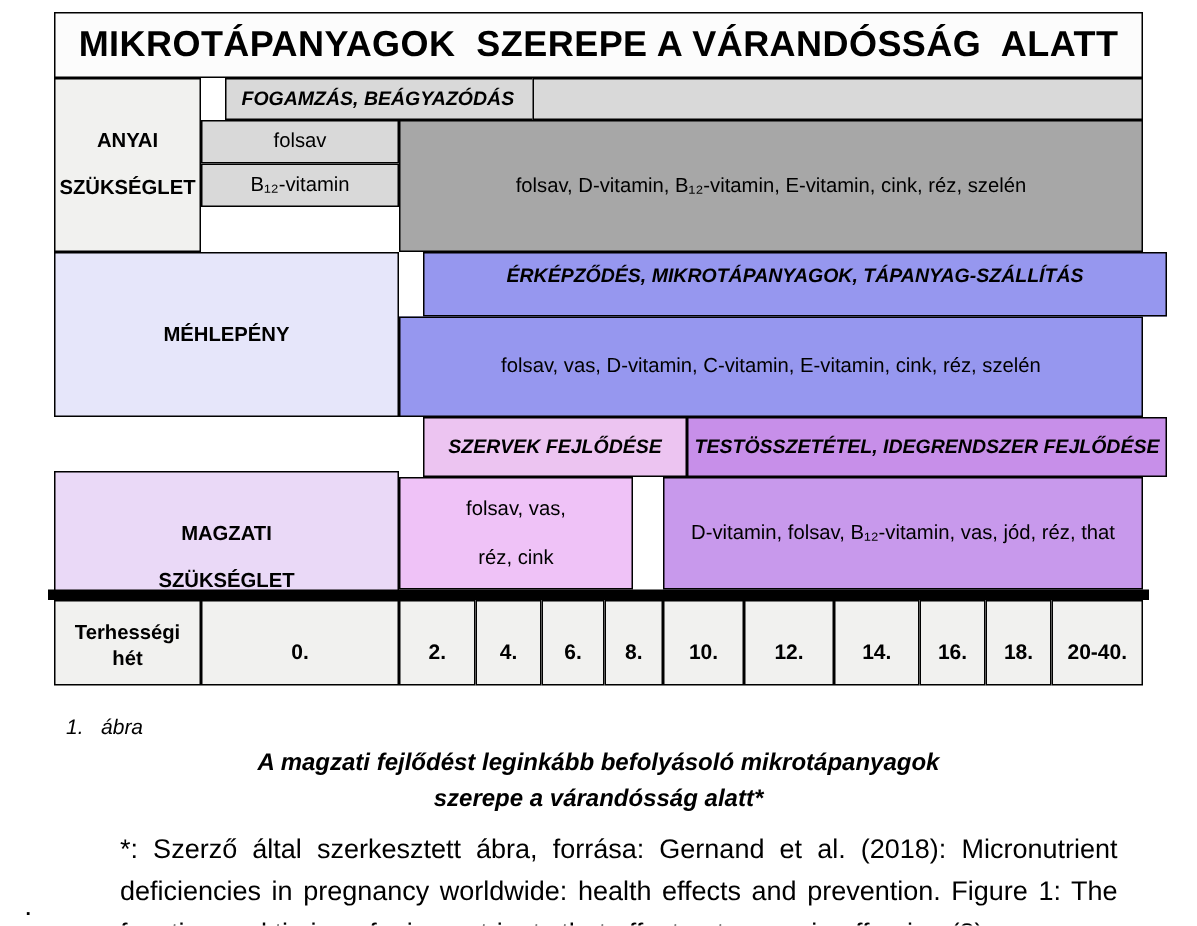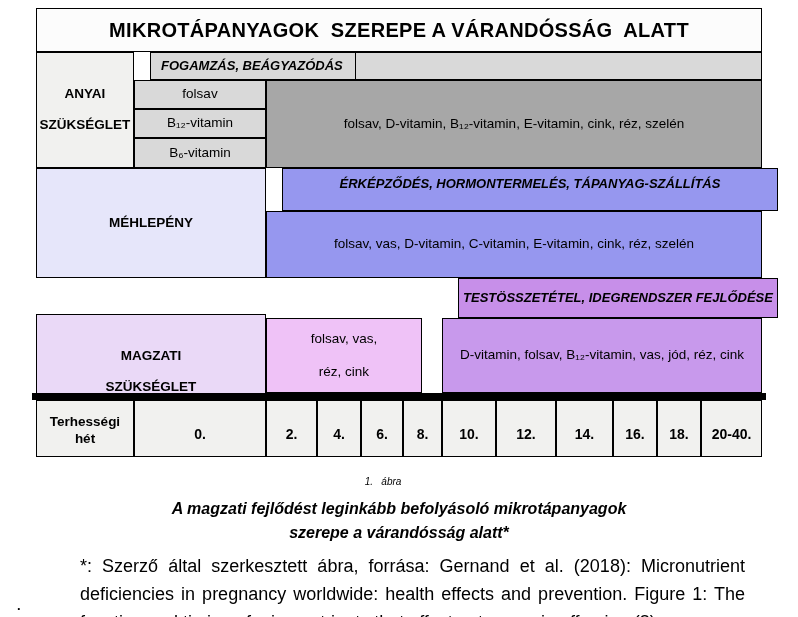--- a/index.html
+++ b/index.html
@@ -10,41 +10,41 @@
   }
   
   #figure-table{
     position:absolute;left:36px;top:8px;width:726px;height:449px;
   }
   .cell{
     position:absolute;box-sizing:border-box;border:1px solid #000;
     display:flex;align-items:center;justify-content:center;
     text-align:center;line-height:1.25;
   }
-  .title-cell{background:#fcfcfc;font-weight:bold;font-size:20px;white-space:pre;letter-spacing:.3px;}
+  .title-cell{background:#fcfcfc;font-weight:bold;font-size:24px;white-space:pre;letter-spacing:.3px;}
   .rowhead{background:#f1f1ef;font-weight:bold;font-size:13.5px;flex-direction:column;gap:14px;}
   .lgray{background:#d9d9d9;}
   .dgray{background:#a7a7a7;}
   .lav{background:#e6e6fa;}
   .peri{background:#9697ef;}
   .magz{background:#ead9f7;}
   .pinkhdr{background:#ecc4f1;}
   .pinkbody{background:#efc2f7;flex-direction:column;gap:8px;}
   .purphdr{background:#c78fe9;}
   .purpbody{background:#c899ec;}
   .phase{font-weight:bold;font-style:italic;font-size:13px;margin-left:16px;}
   .body-txt{font-size:13.5px;}
   .left-pad{justify-content:flex-start;padding-left:10px;text-align:left;}
   .thick-bar{position:absolute;background:#000;}
   .week{background:#f1f1ef;font-weight:bold;font-size:14px;align-items:flex-end;padding-bottom:13px;}
   .weekhead{background:#f1f1ef;font-weight:bold;font-size:13.5px;flex-direction:column;padding-top:4px;}
   
   .fig-number{
-    position:absolute;left:20px;top:476px;width:726px;text-align:center;
-    font-style:italic;font-size:10px;white-space:pre;
+    position:absolute;left:44px;top:476px;width:726px;text-align:left;
+    font-style:italic;font-size:14px;white-space:pre;
   }
   .caption-line{
     position:absolute;left:36px;width:726px;text-align:center;
     font-weight:bold;font-style:italic;font-size:16px;
   }
   #caption-line1{top:500px;}
   #caption-line2{top:524px;}
   .footnote{
     position:absolute;left:80px;top:553px;width:665px;
     font-size:18px;line-height:1.55;text-align:justify;
@@ -61,39 +61,39 @@
   <div class="cell title-cell" style="left:0;top:0;width:726px;height:44px;">MIKROTÁPANYAGOK  SZEREPE A VÁRANDÓSSÁG  ALATT</div>
 
   <div class="cell rowhead" style="left:0;top:44px;width:98px;height:116px;">
     <span>ANYAI</span>
     <span>SZÜKSÉGLET</span>
   </div>
   <div class="cell lgray phase left-pad" style="left:98px;top:44px;width:221px;height:28px;">FOGAMZÁS, BEÁGYAZÓDÁS</div>
   <div class="cell lgray" style="left:319px;top:44px;width:407px;height:28px;"></div>
   <div class="cell lgray body-txt" style="left:98px;top:72px;width:132px;height:29px;">folsav</div>
   <div class="cell lgray body-txt" style="left:98px;top:101px;width:132px;height:29px;">B₁₂-vitamin</div>
-  <div class="cell lgray body-txt" style="left:98px;top:130px;width:132px;height:30px;">B₆-vitamin</div>
   <div class="cell dgray body-txt" style="left:230px;top:72px;width:496px;height:88px;">folsav, D-vitamin, B₁₂-vitamin, E-vitamin, cink, réz, szelén</div>
 
   <div class="cell lav rowhead" style="left:0;top:160px;width:230px;height:110px;background:#e6e6fa;">
     <span>MÉHLEPÉNY</span>
   </div>
-  <div class="cell peri phase" style="left:230px;top:160px;width:496px;height:43px;align-items:flex-start;padding-top:7px;">ÉRKÉPZŐDÉS, HORMONTERMELÉS, TÁPANYAG-SZÁLLÍTÁS</div>
+  <div class="cell peri phase" style="left:230px;top:160px;width:496px;height:43px;align-items:flex-start;padding-top:7px;">ÉRKÉPZŐDÉS, MIKROTÁPANYAGOK, TÁPANYAG-SZÁLLÍTÁS</div>
   <div class="cell peri body-txt" style="left:230px;top:203px;width:496px;height:67px;">folsav, vas, D-vitamin, C-vitamin, E-vitamin, cink, réz, szelén</div>
 
   <div class="cell magz rowhead" style="left:0;top:270px;width:230px;height:115px;background:#ead9f7;margin-top:36px;">
     <span>MAGZATI</span>
     <span>SZÜKSÉGLET</span>
   </div>
+  <div class="cell pinkhdr phase" style="left:230px;top:270px;width:176px;height:40px;">SZERVEK FEJLŐDÉSE</div>
   <div class="cell purphdr phase" style="left:406px;top:270px;width:320px;height:40px;">TESTÖSSZETÉTEL, IDEGRENDSZER FEJLŐDÉSE</div>
   <div class="cell pinkbody body-txt" style="left:230px;top:310px;width:156px;height:75px;gap:16px;">
     <span>folsav, vas,</span>
     <span>réz, cink</span>
   </div>
-  <div class="cell purpbody body-txt" style="left:406px;top:310px;width:320px;height:75px;">D-vitamin, folsav, B₁₂-vitamin, vas, jód, réz, cink</div>
+  <div class="cell purpbody body-txt" style="left:406px;top:310px;width:320px;height:75px;">D-vitamin, folsav, B₁₂-vitamin, vas, jód, réz, that</div>
 
   <div class="thick-bar" style="left:-4px;top:385px;width:734px;height:7px;"></div>
 
   <div class="cell weekhead" style="left:0;top:392px;width:98px;height:57px;">
     <span>Terhességi</span>
     <span>hét</span>
   </div>
   <div class="cell week" style="left:98px;top:392px;width:132px;height:57px;">0.</div>
   <div class="cell week" style="left:230px;top:392px;width:51px;height:57px;">2.</div>
   <div class="cell week" style="left:281px;top:392px;width:44px;height:57px;">4.</div>

